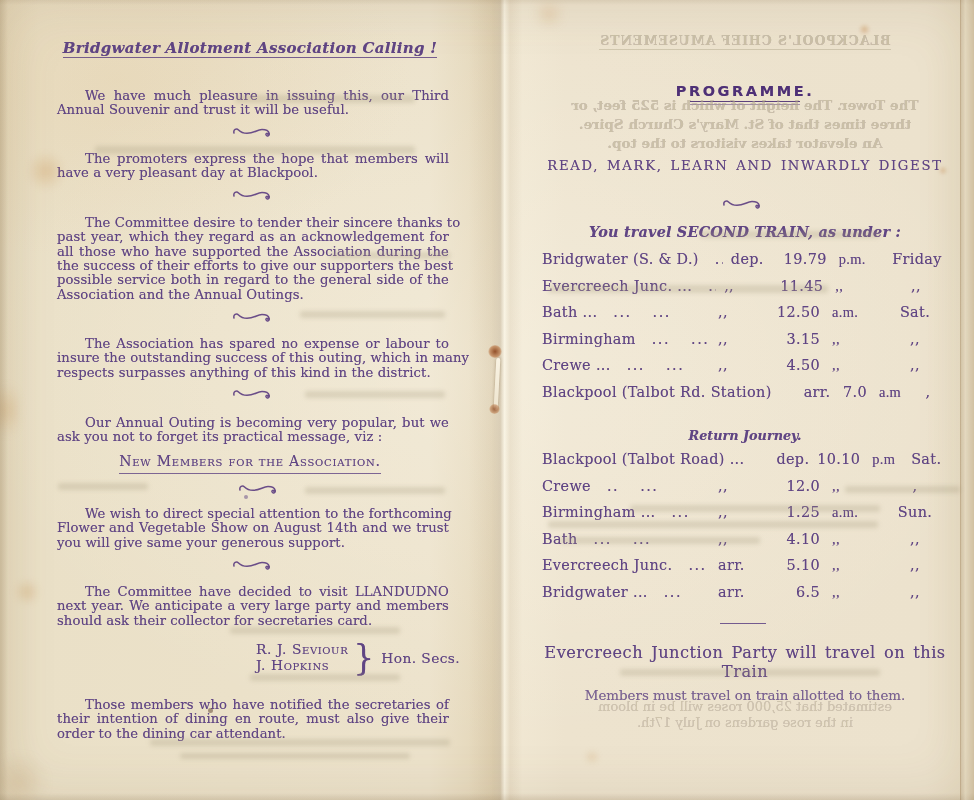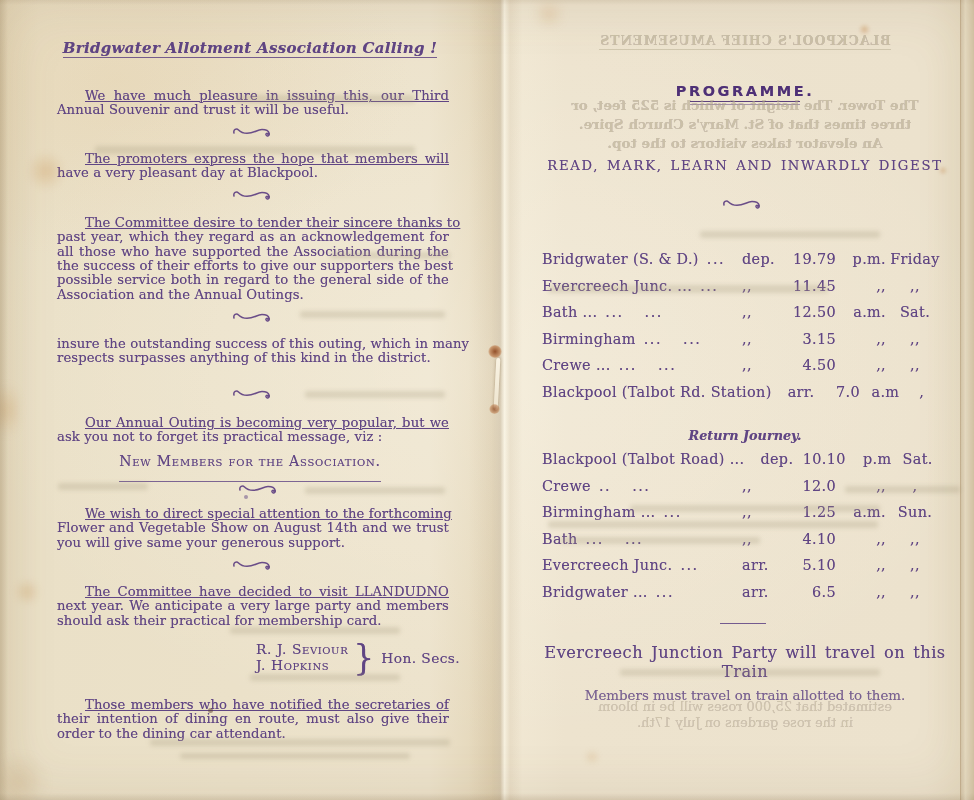--- a/index.html
+++ b/index.html
@@ -18,45 +18,45 @@
   
   .page{position:absolute;top:0;height:800px;}
   .page-left{left:0;width:500px;}
   .page-right{left:500px;width:474px;}
   
   .lp-header{position:absolute;top:39px;left:0;width:100%;text-align:center;
     font-size:15px;font-weight:bold;font-style:italic;letter-spacing:0.3px;}
   .lp-header span{border-bottom:1.3px solid rgba(96,69,132,0.85);padding-bottom:0;}
   .para{position:absolute;left:57px;width:392px;font-size:13.2px;line-height:14.35px;letter-spacing:0.1px;}
   .para div{white-space:nowrap;text-align:justify;text-align-last:justify;}
-  .para div.ind{padding-left:28px;text-decoration:underline;}
+  .para div.ind{padding-left:28px;}
   .para div.end{text-align-last:left;}
   .nm-heading{position:absolute;top:453px;left:0;width:100%;text-align:center;
     font-variant:small-caps;font-size:14px;letter-spacing:0.8px;}
-  .nm-heading span{border-bottom:1.1px solid rgba(96,69,132,0.8);padding-bottom:12px;}
+  .nm-heading span{border-bottom:1.1px solid rgba(96,69,132,0.8);padding-bottom:4px;}
   .sig{position:absolute;top:638px;left:256px;display:flex;align-items:center;}
   .sig-names{font-variant:small-caps;font-size:13.8px;line-height:15.5px;letter-spacing:0.6px;}
   .sig-brace{font-size:33px;font-weight:200;margin:0 7px 0 5px;transform:scaleY(1.05);}
   .sig-role{font-size:13.8px;letter-spacing:0.4px;}
   
   .rp-title{position:absolute;top:83px;left:45px;width:400px;text-align:center;
     font-family:"DejaVu Sans", sans-serif;font-weight:bold;font-size:14.5px;letter-spacing:2.6px;color:#4e3076;}
   .rp-title-rule{width:110px;height:2px;margin:2px auto 0;
     border-top:1.6px solid rgba(78,48,118,0.9);border-bottom:1px solid rgba(78,48,118,0.45);}
   .rp-subtitle{position:absolute;top:158px;left:45px;width:400px;text-align:center;
     font-size:13.2px;letter-spacing:1.7px;word-spacing:2px;}
   .rp-travel{position:absolute;top:223px;left:45px;width:400px;text-align:center;
     font-size:14.4px;font-weight:bold;font-style:italic;letter-spacing:0.2px;}
   .tbl{position:absolute;left:42px;width:402px;font-size:14.4px;letter-spacing:0.35px;}
-  .trow{display:flex;height:26.6px;align-items:flex-start;line-height:17px;}
+  .trow{display:flex;height:26.6px;align-items:flex-start;line-height:17px;gap:8px;}
   .t-station{white-space:nowrap;}
   .t-dots{flex:1;padding:0 8px;letter-spacing:1.5px;word-spacing:15px;overflow:hidden;white-space:nowrap;}
   .t-label{width:42px;text-align:left;}
   .t-time{width:52px;text-align:right;padding-right:4px;}
-  .t-ampm{width:46px;text-align:right;}
+  .t-ampm{width:46px;text-align:left;font-family:Liberation Serif, serif;}
   .t-day{width:58px;text-align:center;}
   .rp-return{position:absolute;top:428px;left:45px;width:400px;text-align:center;
     font-size:12.8px;font-weight:bold;font-style:italic;}
   .rp-rule{position:absolute;top:623px;left:220px;width:46px;border-top:1.4px solid rgba(93,66,132,0.85);}
   .rp-foot1{position:absolute;top:643px;left:20px;width:450px;text-align:center;
     font-size:16.2px;letter-spacing:0.5px;word-spacing:2.5px;}
   .rp-foot2{position:absolute;top:688px;left:45px;width:400px;text-align:center;
     font-size:13.4px;opacity:0.82;}
   
   .flourish{position:absolute;width:42px;height:16px;}
@@ -129,20 +129,21 @@
     </div>
 
     <div class="flourish" style="top:309px;left:231px">
       <svg width="42" height="16" viewBox="0 0 42 16">
           <path d="M3,9 C2,5.5 5.5,4 7.5,6 C9.5,8 12,9.3 16,9.3 C23,9.3 26,5.6 31,5.6 C35,5.6 37.6,7 38.2,9.4 C38.8,11.7 36,12.8 35.1,11 C34.5,9.8 35.8,8.7 36.8,9.5" stroke="#6a4d88" fill="none" stroke-width="1.5" stroke-linecap="round"></path>
           <circle cx="37" cy="10" r="1.1" fill="#6a4d88"></circle>
         </svg>
     </div>
 
     <div class="para" style="top:337px">
+      <div class="ind">The Association has spared no expense or labour to</div>
       <div>insure the outstanding success of this outing, which in many</div>
       <div class="end">respects surpasses anything of this kind in the district.</div>
     </div>
 
     <div class="flourish" style="top:386px;left:231px">
       <svg width="42" height="16" viewBox="0 0 42 16">
           <path d="M3,9 C2,5.5 5.5,4 7.5,6 C9.5,8 12,9.3 16,9.3 C23,9.3 26,5.6 31,5.6 C35,5.6 37.6,7 38.2,9.4 C38.8,11.7 36,12.8 35.1,11 C34.5,9.8 35.8,8.7 36.8,9.5" stroke="#6a4d88" fill="none" stroke-width="1.5" stroke-linecap="round"></path>
           <circle cx="37" cy="10" r="1.1" fill="#6a4d88"></circle>
         </svg>
     </div>
@@ -173,21 +174,21 @@
     <div class="flourish" style="top:557px;left:231px">
       <svg width="42" height="16" viewBox="0 0 42 16">
           <path d="M3,9 C2,5.5 5.5,4 7.5,6 C9.5,8 12,9.3 16,9.3 C23,9.3 26,5.6 31,5.6 C35,5.6 37.6,7 38.2,9.4 C38.8,11.7 36,12.8 35.1,11 C34.5,9.8 35.8,8.7 36.8,9.5" stroke="#6a4d88" fill="none" stroke-width="1.5" stroke-linecap="round"></path>
           <circle cx="37" cy="10" r="1.1" fill="#6a4d88"></circle>
         </svg>
     </div>
 
     <div class="para" style="top:585px">
       <div class="ind">The Committee have decided to visit LLANDUDNO</div>
       <div>next year. We anticipate a very large party and members</div>
-      <div class="end">should ask their practical for membership card.</div>
+      <div class="end">should ask their collector for secretaries card.</div>
     </div>
 
     <div class="sig">
       <div class="sig-names">
         <div>R. J. Seviour</div>
         <div>J. Hopkins</div>
       </div>
       <div class="sig-brace">}</div>
       <div class="sig-role">Hon. Secs.</div>
     </div>
@@ -230,20 +231,21 @@
 
     <div class="rp-subtitle">READ, MARK, LEARN AND INWARDLY DIGEST</div>
 
     <div class="flourish" style="top:196px;left:221px">
       <svg width="42" height="16" viewBox="0 0 42 16">
           <path d="M3,9 C2,5.5 5.5,4 7.5,6 C9.5,8 12,9.3 16,9.3 C23,9.3 26,5.6 31,5.6 C35,5.6 37.6,7 38.2,9.4 C38.8,11.7 36,12.8 35.1,11 C34.5,9.8 35.8,8.7 36.8,9.5" stroke="#6a4d88" fill="none" stroke-width="1.5" stroke-linecap="round"></path>
           <circle cx="37" cy="10" r="1.1" fill="#6a4d88"></circle>
         </svg>
     </div>
 
+    <div class="rp-travel">You travel SECOND TRAIN, as under :</div>
 
     <div class="tbl" style="top:251px">
       <div class="trow">
         <span class="t-station">Bridgwater (S. &amp; D.)</span>
         <span class="t-dots">...</span>
         <span class="t-label">dep.</span>
         <span class="t-time">19.79</span>
         <span class="t-ampm">p.m.</span>
         <span class="t-day">Friday</span>
       </div>

